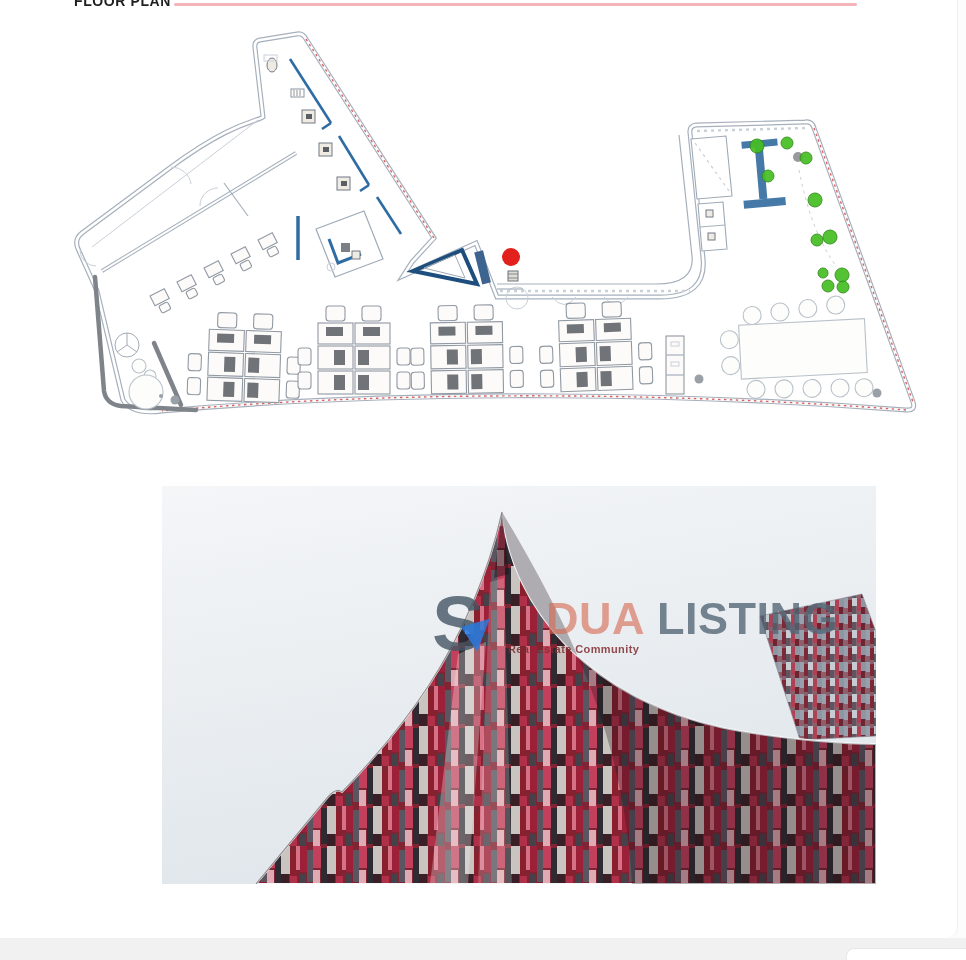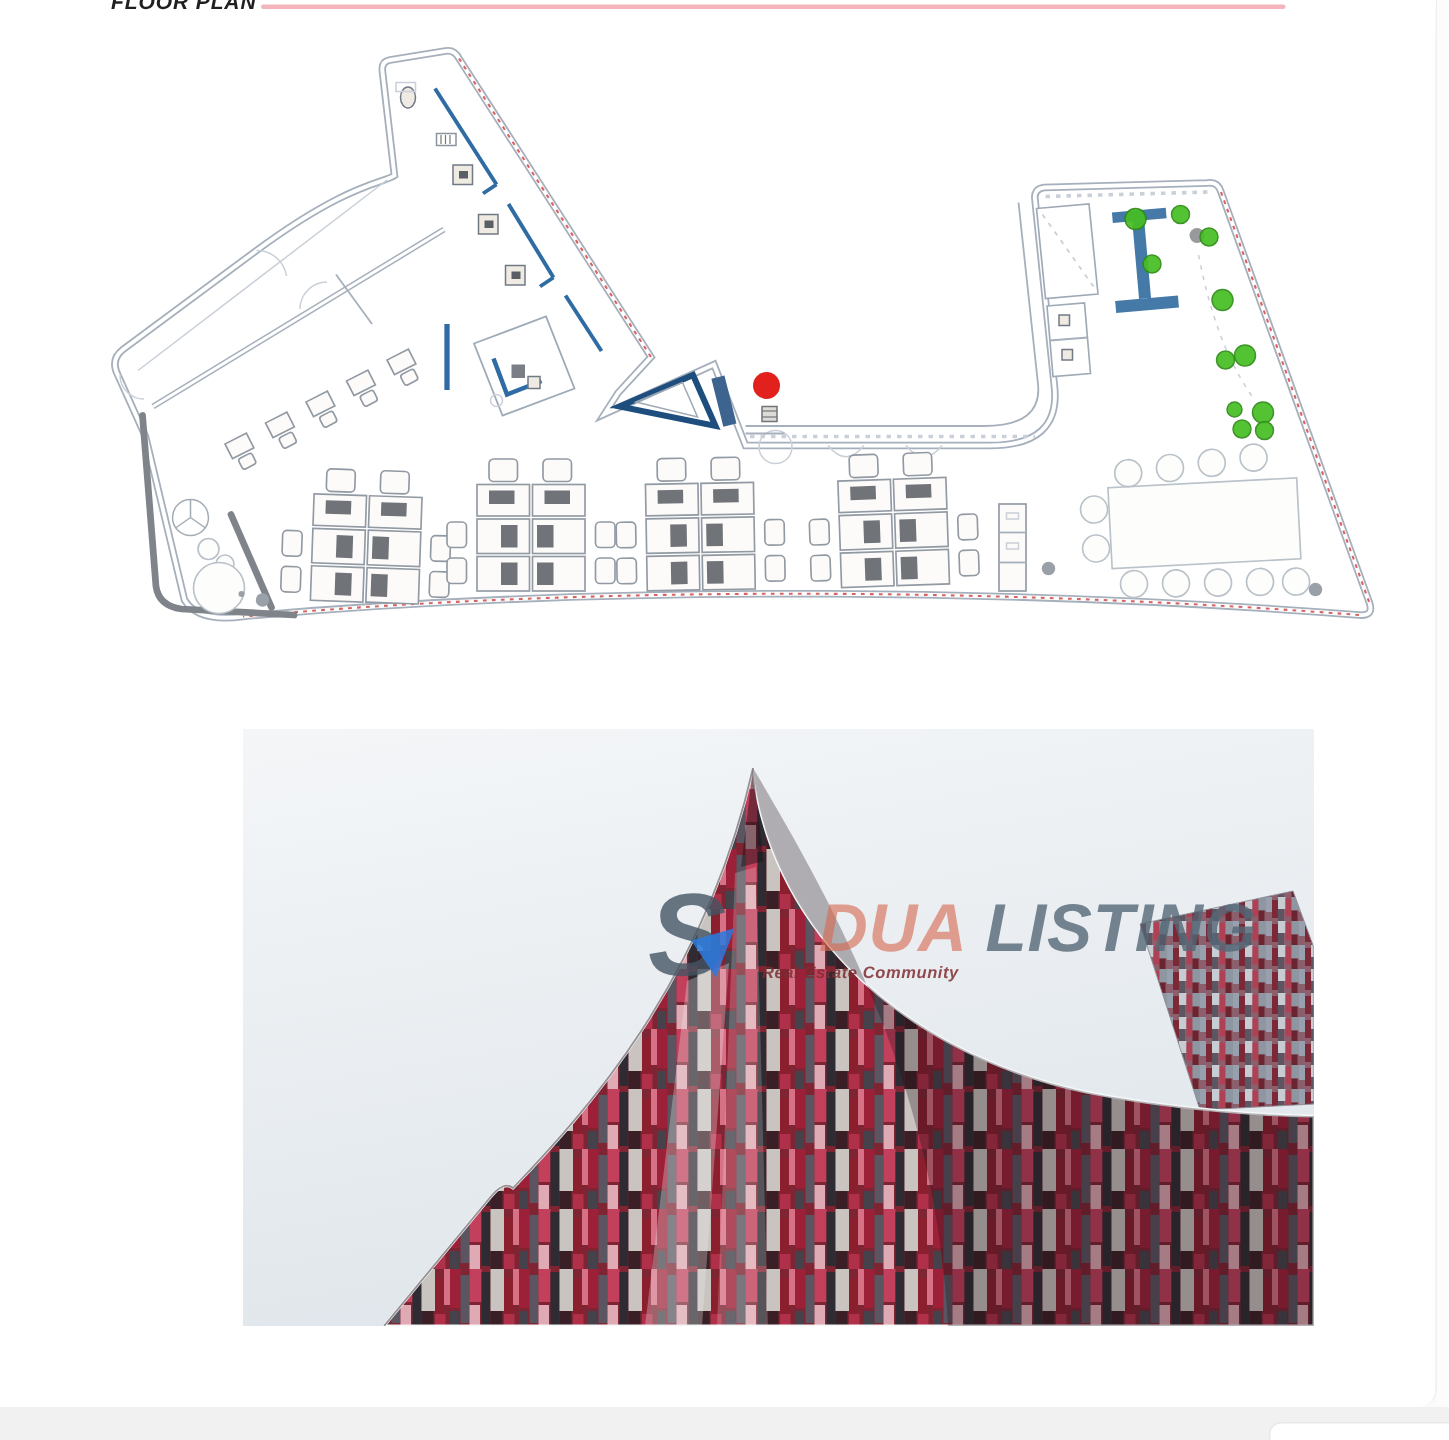--- a/index.html
+++ b/index.html
@@ -1,17 +1,17 @@
 <!DOCTYPE html>
 <html><head>
 <meta charset="utf-8">
 <style>
   html,body{margin:0;padding:0;background:#f7f7f7;}
   .page{position:relative;width:966px;height:960px;overflow:hidden;
-        font-family:"Liberation Sans",sans-serif;background:#fbfbfb;font-style:italic;}
+        font-family:"Liberation Sans",sans-serif;background:#fbfbfb;}
   .content-card{position:absolute;left:0;top:0;width:957px;height:938px;
         background:#ffffff;border-right:1px solid #efefef;
         border-bottom-right-radius:12px;}
   .right-gutter{position:absolute;left:958px;top:0;width:8px;height:938px;background:#fcfcfc;}
   
   .plan-title{position:absolute;left:74px;top:-7px;font-size:14px;font-weight:bold;
         color:#1f1f1f;letter-spacing:.6px;}
   .title-underline{position:absolute;left:174px;top:3px;width:683px;height:3px;
         background:#f3b5ba;border-radius:2px;}
   

